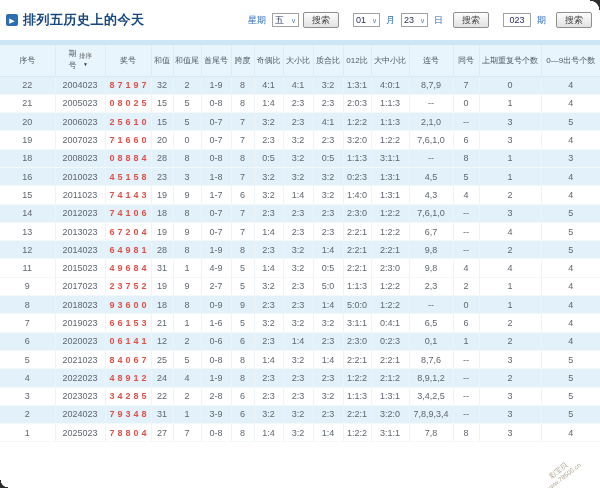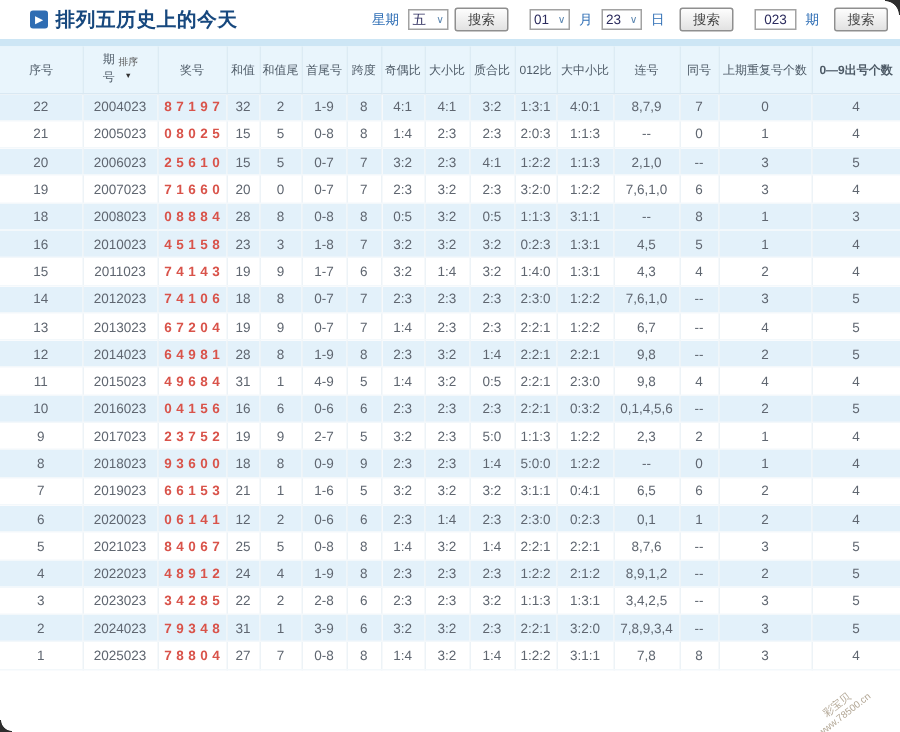--- a/index.html
+++ b/index.html
@@ -1,39 +1,39 @@
 <!DOCTYPE html>
 <html><head>
 <meta charset="utf-8">
 <style>
   * { margin:0; padding:0; box-sizing:border-box; }
   html,body { width:600px; height:488px; overflow:hidden; }
   body { font-family:"Liberation Sans","DejaVu Sans",sans-serif; background:#fff; position:relative; }
 
   
-  .titlebar { height:26px; display:flex; align-items:center; padding-left:20px; background:#fff; }
+  .titlebar { height:40px; display:flex; align-items:center; padding-left:6px; background:#fff; }
   .title-icon { width:12px; height:12px; background:#2f6db3; border-radius:2px; display:inline-flex; align-items:center; justify-content:center; flex:0 0 auto; }
   .title-icon::after { content:"▶"; color:#fff; font-size:7px; line-height:1; }
   .page-title { font-size:13px; font-weight:bold; color:#17487e; margin-left:5px; letter-spacing:0.5px; }
 
   .toolbar { margin-left:auto; margin-right:8px; display:flex; align-items:center; font-size:9px; color:#333; }
   .toolbar .lbl { color:#2e6eb5; margin:0 6px; }
   .sel { display:inline-flex; align-items:center; justify-content:space-between; min-width:27px; height:14px; border:1px solid #a2a2a2; background:#fff; padding:0 2px; color:#2c2c5e; }
   .sel .caret { color:#5b86b0; font-size:7px; line-height:1; margin-left:2px; }
   .sel .caret::after { content:"∨"; }
   .btn { font-family:inherit; font-size:9px; height:16px; padding:0 8px; margin-left:4px; background:linear-gradient(#fdfdfd,#e2e2e2); border:1px solid #8f8f8f; border-radius:2px; color:#444; cursor:pointer; }
   .gap { width:14px; }
   .issue-input { width:28px; height:14px; border:1px solid #a2a2a2; font-size:9px; text-align:center; color:#2c2c5e; font-family:Liberation Sans, sans-serif; }
 
   .blue-strip { height:5px; background:#cde6f5; }
 
   
   table { width:600px; border-collapse:collapse; table-layout:fixed; }
   thead th { height:31px; background:#e9f5fc; color:#4d5a66; font-weight:normal; font-size:8px; border-right:1px solid #dcebf4; border-bottom:1px solid #d9e8f2; vertical-align:middle; text-align:center; }
-  thead th:last-child { border-right:none;font-weight:bold; }
+  thead th:last-child { border-right:none; }
   tbody td { height:18.3px; font-size:9px; color:#5f6670; text-align:center; vertical-align:middle; border-right:1px solid #edf3f7; border-bottom:1px solid #f3f8fb; white-space:nowrap; overflow:hidden; }
   tbody td:last-child { border-right:none; }
   tbody tr.alt { background:#e3f1fa; }
   tbody td.prize { color:#d9534a; font-weight:bold; letter-spacing:3px; padding-left:3px; }
 
   .issue-head { display:flex; align-items:center; justify-content:center; gap:2px; }
   .qh { display:inline-block; width:9px; line-height:1.5; word-break:break-all; }
   .sort { display:inline-flex; flex-direction:column; align-items:center; cursor:pointer; }
   .sort-label { font-size:6.5px; color:#555; line-height:1; }
   .sort-arrow { line-height:1; margin-top:1px; }
@@ -326,38 +326,20 @@
         <td>1:4</td>
         <td>3:2</td>
         <td>0:5</td>
         <td>2:2:1</td>
         <td>2:3:0</td>
         <td>9,8</td>
         <td>4</td>
         <td>4</td>
         <td>4</td>
       </tr>
-      <tr class="alt">
-        <td>10</td>
-        <td>2016023</td>
-        <td class="prize">04156</td>
-        <td>16</td>
-        <td>6</td>
-        <td>0-6</td>
-        <td>6</td>
-        <td>2:3</td>
-        <td>2:3</td>
-        <td>2:3</td>
-        <td>2:2:1</td>
-        <td>0:3:2</td>
-        <td>0,1,4,5,6</td>
-        <td>--</td>
-        <td>2</td>
-        <td>5</td>
-      </tr>
       <tr>
         <td>9</td>
         <td>2017023</td>
         <td class="prize">23752</td>
         <td>19</td>
         <td>9</td>
         <td>2-7</td>
         <td>5</td>
         <td>3:2</td>
         <td>2:3</td>

